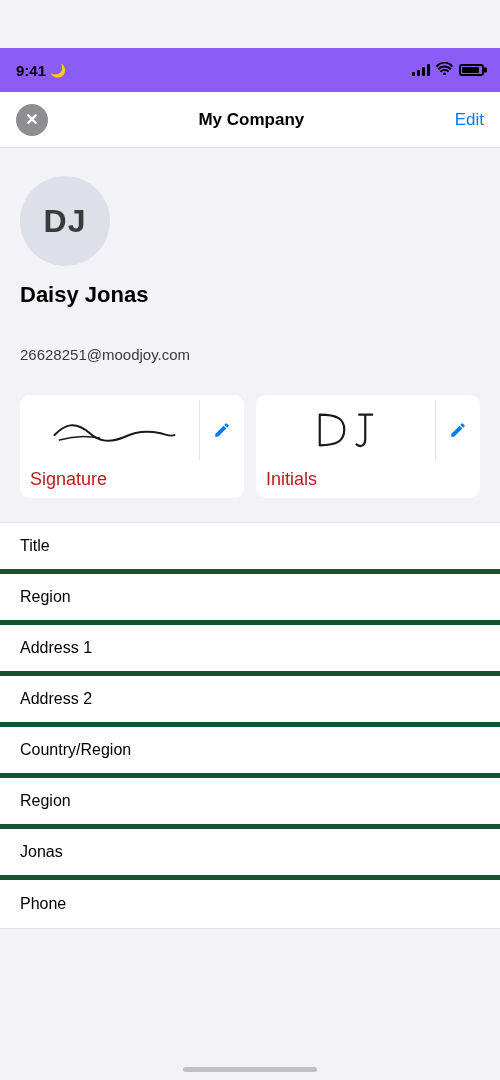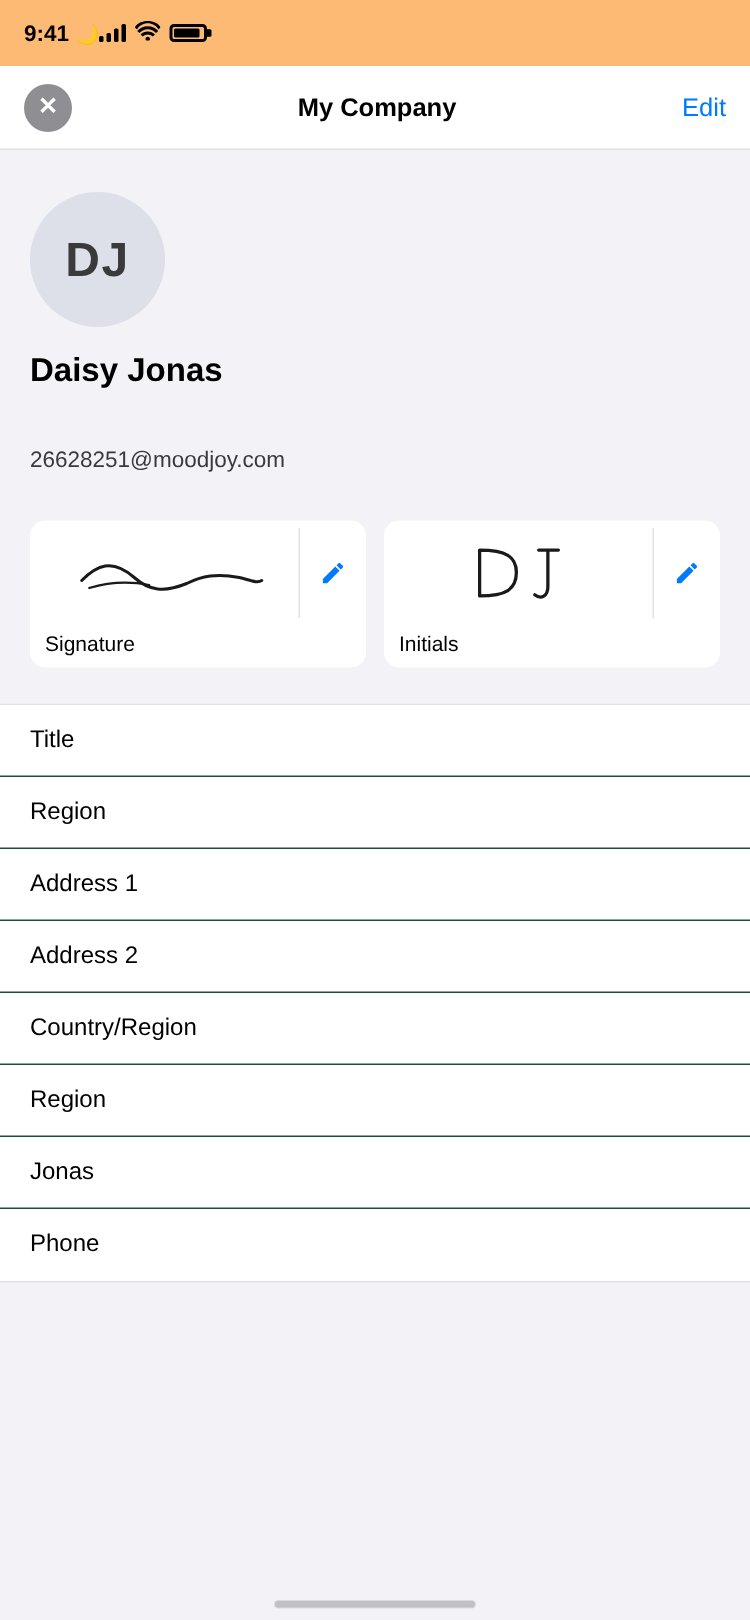--- a/index.html
+++ b/index.html
@@ -9,25 +9,27 @@
       width: 500px;
       min-height: 1080px;
       background: #f2f2f7;
       font-family: -apple-system, 'SF Pro Display', 'Helvetica Neue', Arial, sans-serif;
       display: flex;
       flex-direction: column;
     }
 
     
     .status-bar {
-      background: #fdba74;
+      background: #8b5cf6;
       height: 44px;
       display: flex;
       align-items: center;
+      justify-content: space-between;
       padding: 0 16px;
+      margin-top: 48px;
     }
     .status-time {
       font-size: 15px;
       font-weight: 600;
       color: #000;
       display: flex;
       align-items: center;
       gap: 4px;
     }
     .status-icons {
@@ -187,37 +189,37 @@
       background: #e0e0e5;
     }
     .sig-edit-btn {
       width: 44px;
       display: flex;
       align-items: center;
       justify-content: center;
       cursor: pointer;
     }
     .sig-label {
-      font-size: 14px;
-      color: #000000;
+      font-size: 18px;
+      color: #b91c1c;
       padding: 4px 10px 8px;
     }
 
     
     .fields-section {
       background: #fff;
       margin: 8px 0 0 0;
       border-top: 1px solid #e0e0e5;
       border-bottom: 1px solid #e0e0e5;
     }
     .field-row {
       display: flex;
       align-items: center;
       padding: 14px 20px;
-      border-bottom: 1px solid #14532d;
+      border-bottom: 5px solid #14532d;
       min-height: 48px;
     }
     .field-row:last-child {
       border-bottom: none;
     }
     .field-label {
       font-size: 16px;
       color: #000;
     }
 

